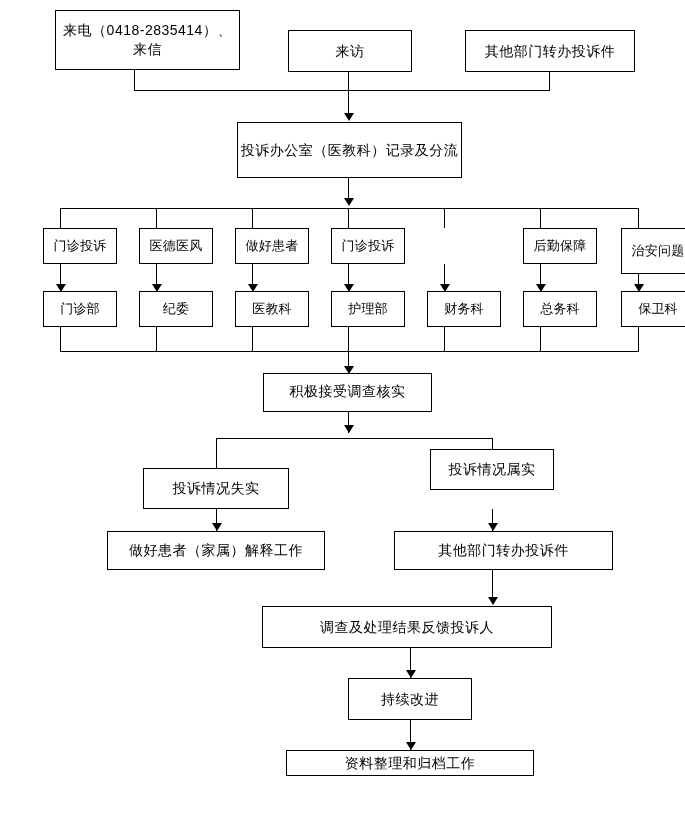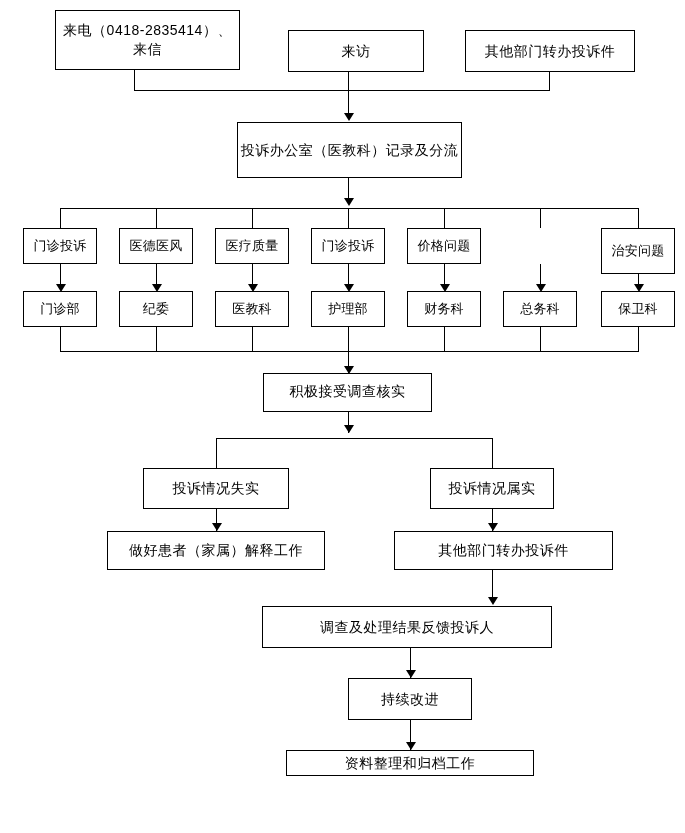--- a/index.html
+++ b/index.html
@@ -27,21 +27,21 @@
     align-items: center;
     justify-content: center;
     text-align: center;
     color: #000000;
     font-size: 14px;
     line-height: 1.35;
     letter-spacing: 0.5px;
     z-index: 2;
     padding: 0 2px;
   }
-  .node.small { font-size: 13px; letter-spacing: 0.2px; }
+  .node.small { font-size: 13px; letter-spacing: 0.2px; margin-left: 20px; }
   .node .txt { display: block; width: 100%; }
   
   .ln {
     position: absolute;
     background: #000000;
     z-index: 1;
   }
   .vl { width: 1px; }
   .hl { height: 1px; }
   .arrow {
@@ -56,21 +56,21 @@
 </style>
 </head>
 <body>
 
 <div id="canvas">
 
   <div class="node" style="left:55px; top:10px; width:185px; height:60px;">
     <span class="txt">来电（0418-2835414）、来信</span>
   </div>
 
-  <div class="node" style="left:288px; top:30px; width:136px; height:42px;">
+  <div class="node" style="left:288px; top:30px; width:124px; height:42px;">
     <span class="txt">来访</span>
   </div>
 
   <div class="node" style="left:465px; top:30px; width:170px; height:42px;">
     <span class="txt">其他部门转办投诉件</span>
   </div>
 
   <div class="ln vl" style="left:134px; top:70px; height:20px;"></div>
   <div class="ln vl" style="left:348px; top:72px; height:18px;"></div>
   <div class="ln vl" style="left:549px; top:72px; height:18px;"></div>
@@ -104,52 +104,52 @@
   </div>
   <div class="ln vl" style="left:156px; top:264px; height:22px;"></div>
   <div class="arrow" style="left:152px; top:284px;"></div>
   <div class="node small" style="left:119px; top:291px; width:74px; height:36px;">
     <span class="txt">纪委</span>
   </div>
   <div class="ln vl" style="left:156px; top:327px; height:25px;"></div>
 
   <div class="ln vl" style="left:252px; top:208px; height:20px;"></div>
   <div class="node small" style="left:215px; top:228px; width:74px; height:36px;">
-    <span class="txt">医疗质量</span>
+    <span class="txt">做好患者</span>
   </div>
   <div class="ln vl" style="left:252px; top:264px; height:22px;"></div>
   <div class="arrow" style="left:248px; top:284px;"></div>
   <div class="node small" style="left:215px; top:291px; width:74px; height:36px;">
     <span class="txt">医教科</span>
   </div>
   <div class="ln vl" style="left:252px; top:327px; height:25px;"></div>
 
   <div class="ln vl" style="left:348px; top:208px; height:20px;"></div>
   <div class="node small" style="left:311px; top:228px; width:74px; height:36px;">
     <span class="txt">门诊投诉</span>
   </div>
   <div class="ln vl" style="left:348px; top:264px; height:22px;"></div>
   <div class="arrow" style="left:344px; top:284px;"></div>
   <div class="node small" style="left:311px; top:291px; width:74px; height:36px;">
     <span class="txt">护理部</span>
   </div>
   <div class="ln vl" style="left:348px; top:327px; height:25px;"></div>
 
   <div class="ln vl" style="left:444px; top:208px; height:20px;"></div>
-  <div class="node small" style="left:407px; top:228px; width:74px; height:36px;">
-    <span class="txt">价格问题</span>
-  </div>
   <div class="ln vl" style="left:444px; top:264px; height:22px;"></div>
   <div class="arrow" style="left:440px; top:284px;"></div>
   <div class="node small" style="left:407px; top:291px; width:74px; height:36px;">
     <span class="txt">财务科</span>
   </div>
   <div class="ln vl" style="left:444px; top:327px; height:25px;"></div>
 
   <div class="ln vl" style="left:540px; top:208px; height:20px;"></div>
+  <div class="node small" style="left:503px; top:228px; width:74px; height:36px;">
+    <span class="txt">后勤保障</span>
+  </div>
   <div class="ln vl" style="left:540px; top:264px; height:22px;"></div>
   <div class="arrow" style="left:536px; top:284px;"></div>
   <div class="node small" style="left:503px; top:291px; width:74px; height:36px;">
     <span class="txt">总务科</span>
   </div>
   <div class="ln vl" style="left:540px; top:327px; height:25px;"></div>
 
   <div class="ln vl" style="left:638px; top:208px; height:20px;"></div>
   <div class="node small" style="left:601px; top:228px; width:74px; height:46px;">
     <span class="txt">治安问题</span>
@@ -171,21 +171,21 @@
 
   <div class="ln vl" style="left:348px; top:412px; height:21px;"></div>
   <div class="arrow" style="left:344px; top:425px;"></div>
   <div class="ln hl" style="left:216px; top:438px; width:277px;"></div>
   <div class="ln vl" style="left:216px; top:438px; height:30px;"></div>
   <div class="ln vl" style="left:492px; top:438px; height:30px;"></div>
 
   <div class="node" style="left:143px; top:468px; width:146px; height:41px;">
     <span class="txt">投诉情况失实</span>
   </div>
-  <div class="node" style="left:430px; top:468px; width:124px; height:41px;">
+  <div class="node" style="left:430px; top:449px; width:124px; height:41px;">
     <span class="txt">投诉情况属实</span>
   </div>
 
   <div class="ln vl" style="left:216px; top:509px; height:22px;"></div>
   <div class="arrow" style="left:212px; top:523px;"></div>
   <div class="ln vl" style="left:492px; top:509px; height:22px;"></div>
   <div class="arrow" style="left:488px; top:523px;"></div>
 
   <div class="node" style="left:107px; top:531px; width:218px; height:39px;">
     <span class="txt">做好患者（家属）解释工作</span>

